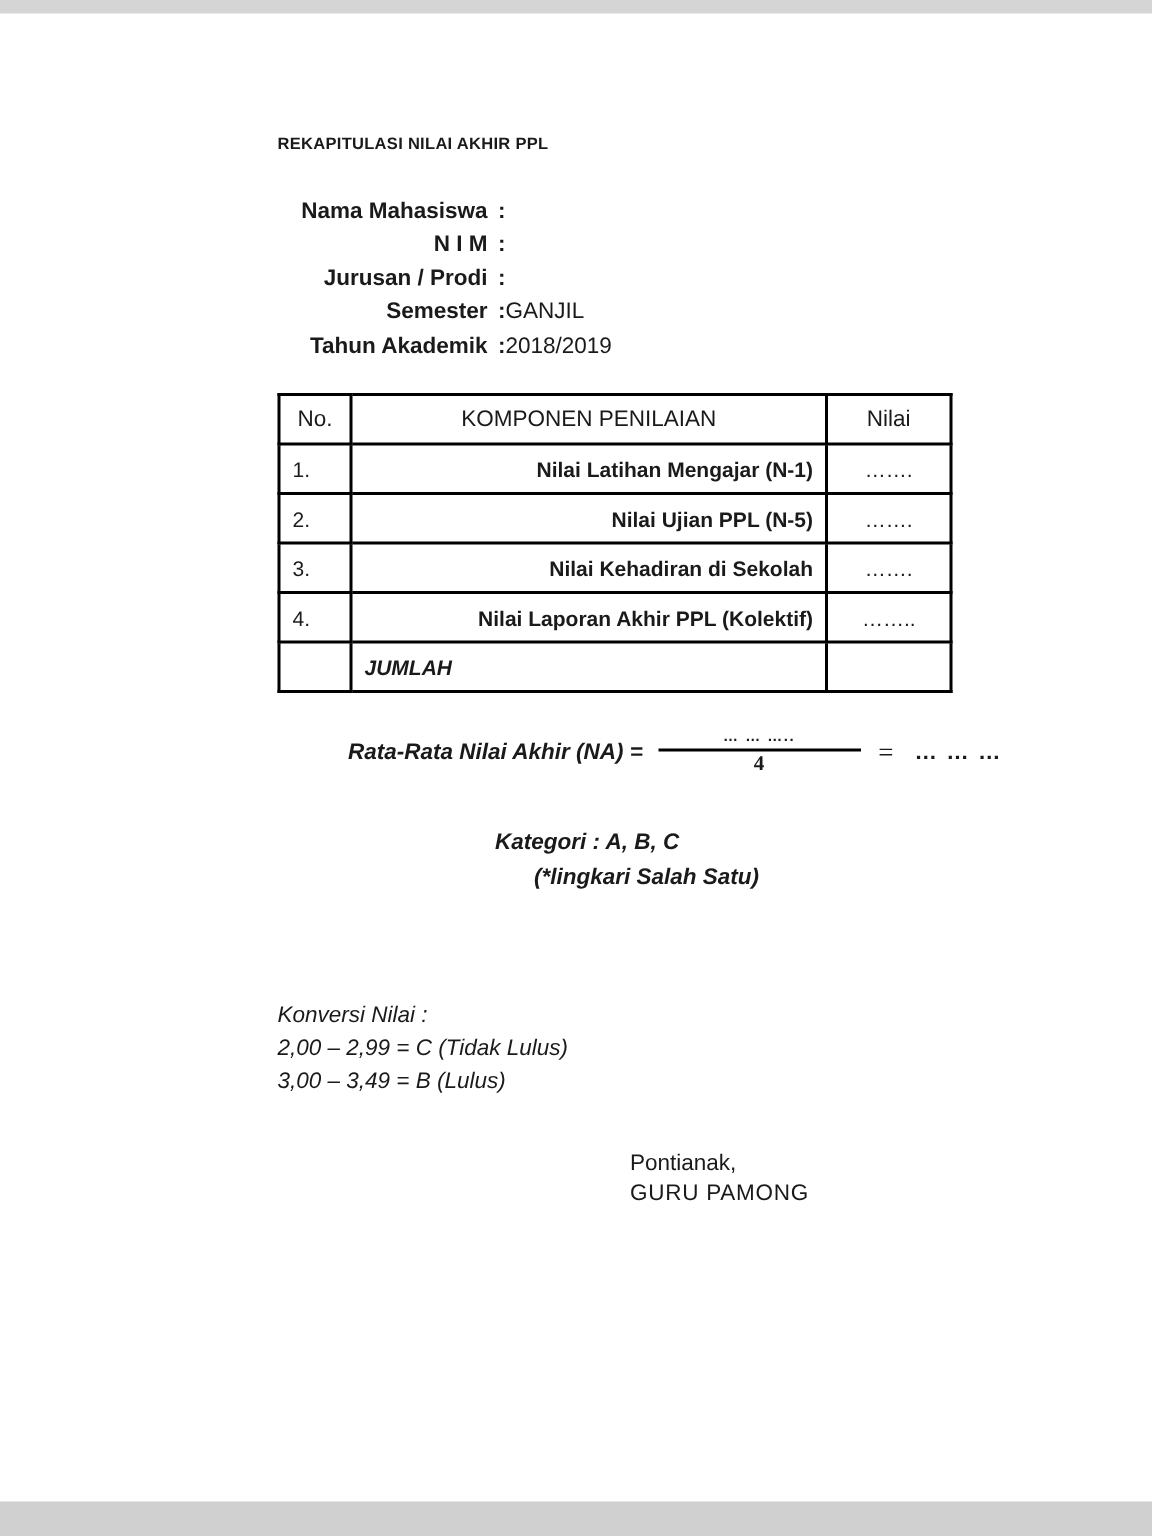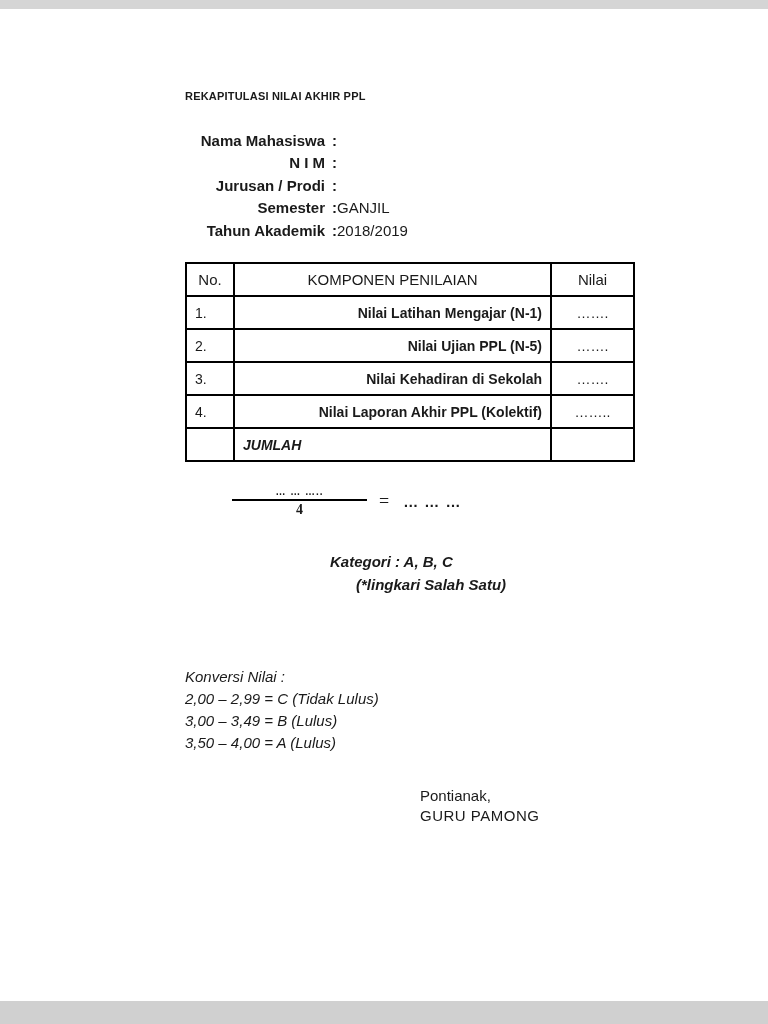--- a/index.html
+++ b/index.html
@@ -84,21 +84,21 @@
   .eq-result { font-weight: bold; font-size: 15px; letter-spacing: 1px; }
 
   .kategori-block { position: absolute; top: 553px; left: 330px; }
   .kategori-line1 { font-size: 15px; font-weight: bold; font-style: italic; }
   .kategori-line2 { font-size: 15px; font-weight: bold; font-style: italic; margin-top: 6px; margin-left: 26px; }
 
   .notes-block { position: absolute; top: 666px; left: 185px; font-style: italic; font-size: 15px; }
   .notes-line { height: 22px; line-height: 22px; }
   .notes-item { height: 22px; line-height: 22px; }
 
-  .signature-block { position: absolute; top: 786px; left: 420px; font-size: 15px; }
+  .signature-block { position: absolute; top: 766px; left: 420px; font-size: 15px; }
   .sig-place { height: 19px; line-height: 19px; }
   .sig-role { height: 19px; line-height: 19px; margin-top: 1px; letter-spacing: 0.5px; }
 </style>
 </head>
 <body>
 
 <div class="edge-top"></div>
 <div class="edge-bottom"></div>
 
 <h1 class="doc-title">REKAPITULASI NILAI AKHIR PPL</h1>
@@ -167,37 +167,37 @@
     </tr>
     <tr>
       <td class="cell-no"></td>
       <td class="cell-jumlah">JUMLAH</td>
       <td class="cell-nilai"></td>
     </tr>
   </tbody>
 </table>
 
 <div class="equation-row">
+  <span class="eq-label">Rata-Rata Nilai Akhir (NA) =</span>
   <span class="fraction">
     <span class="frac-num">… … …..</span>
     <span class="frac-line"></span>
     <span class="frac-den">4</span>
   </span>
   <span class="eq-equals">=</span>
   <span class="eq-result">… … …</span>
 </div>
 
 <div class="kategori-block">
   <div class="kategori-line1">Kategori : A, B, C</div>
   <div class="kategori-line2">(*lingkari Salah Satu)</div>
 </div>
 
 <div class="notes-block">
   <div class="notes-line">Konversi Nilai :</div>
   <div class="notes-item">2,00 – 2,99 = C (Tidak Lulus)</div>
   <div class="notes-item">3,00 – 3,49 = B (Lulus)</div>
-  <div class="notes-item">3,50 – 4,00 = A (Lulus)</div>
 </div>
 
 <div class="signature-block">
   <div class="sig-place">Pontianak,</div>
   <div class="sig-role">GURU PAMONG</div>
 </div>
 
 </body></html>

